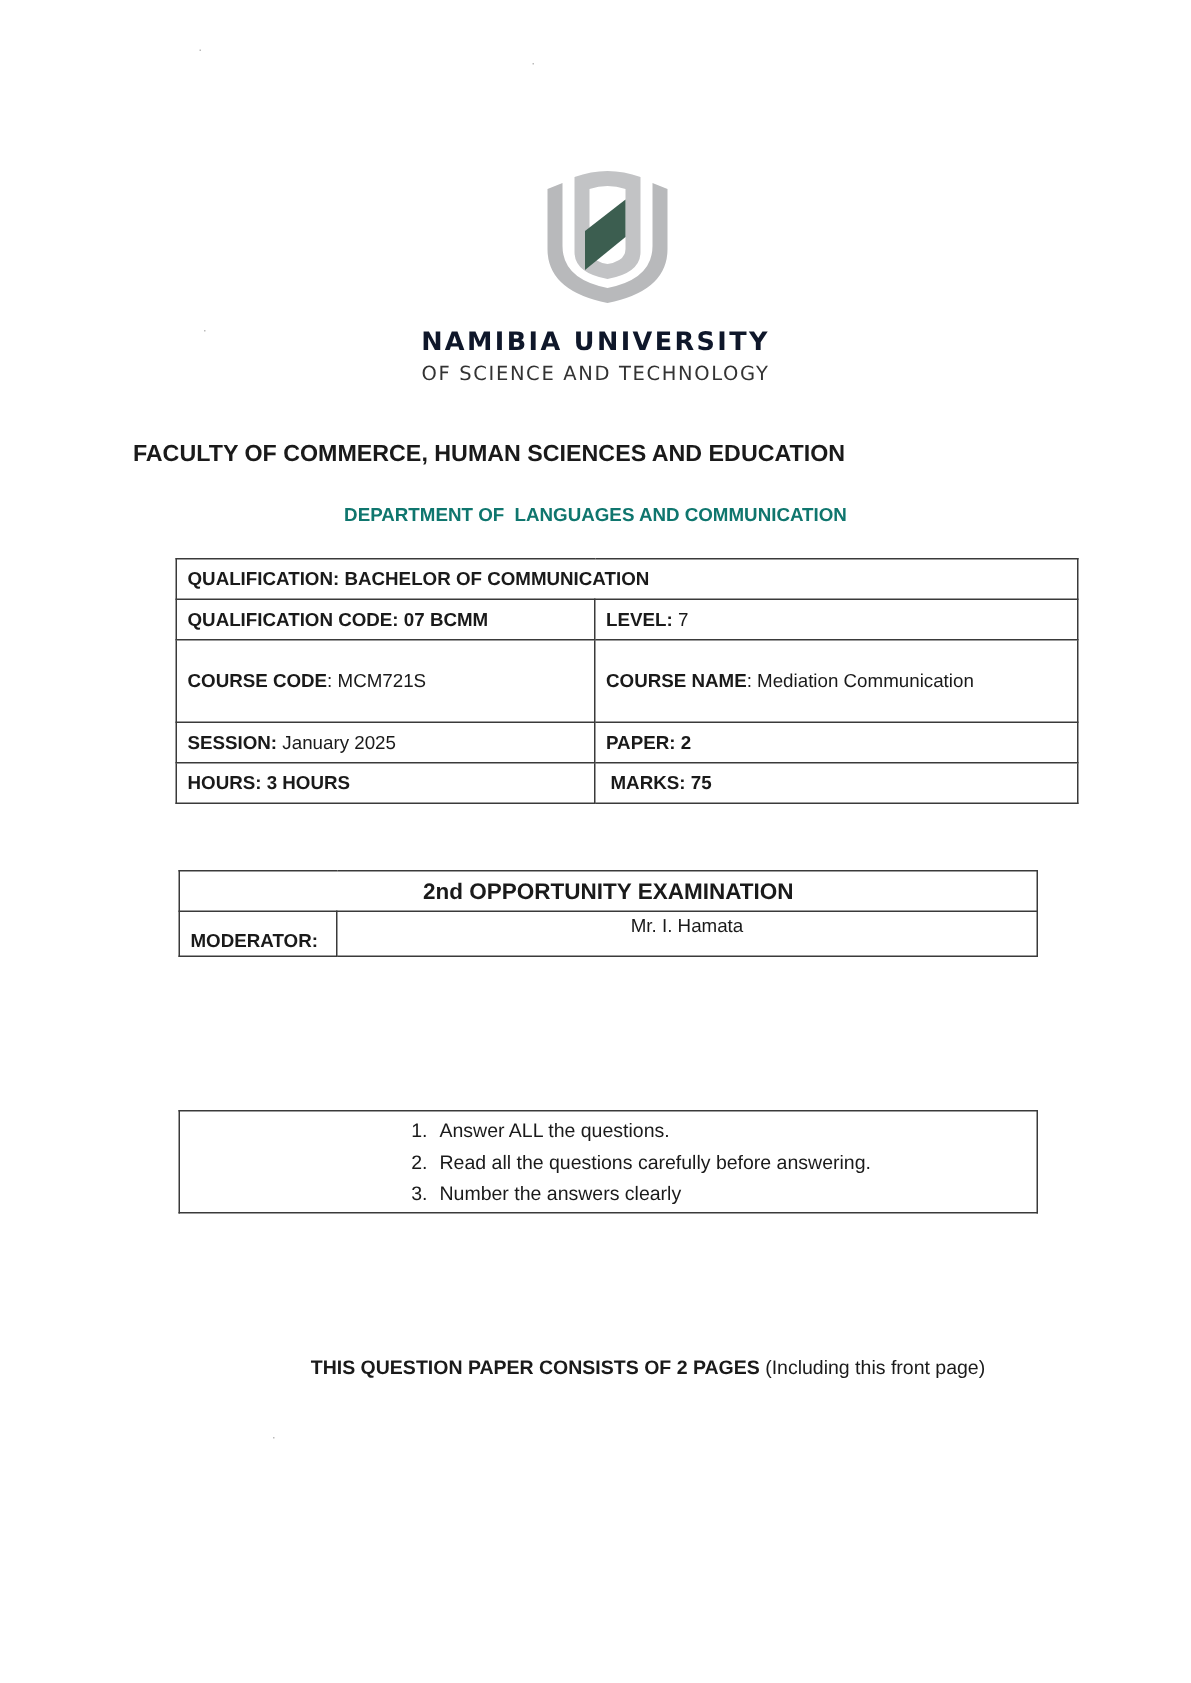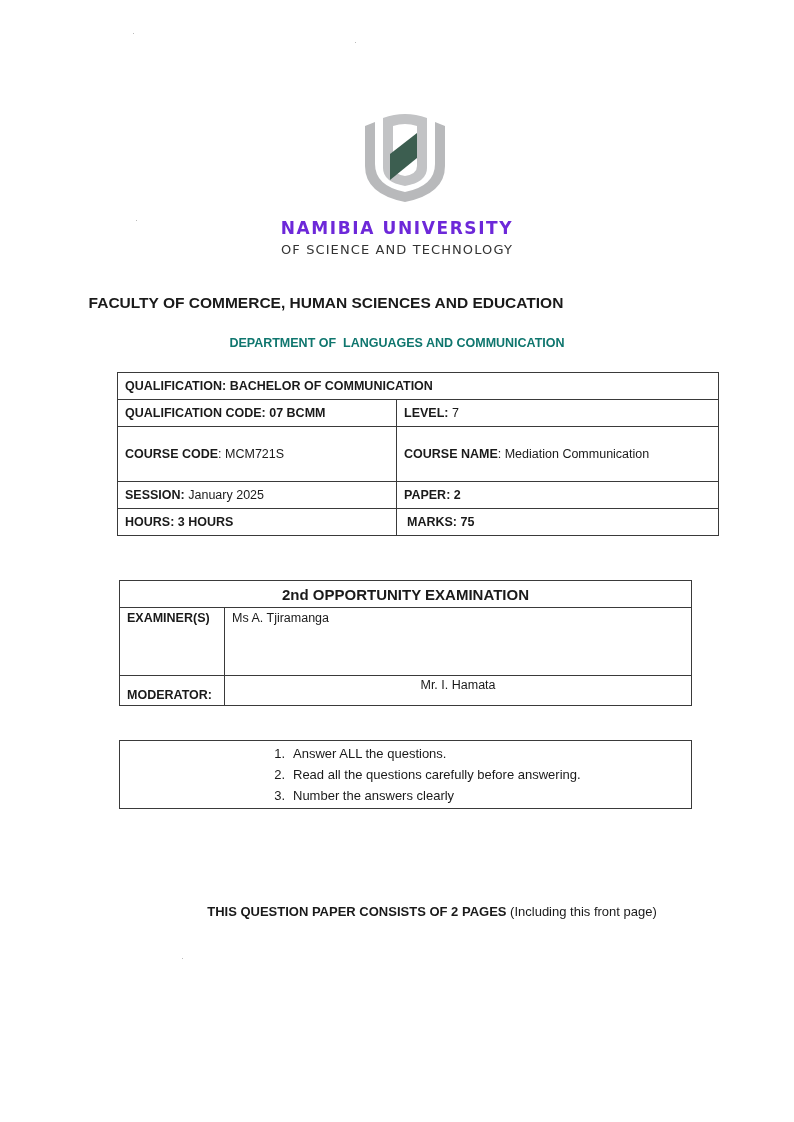--- a/index.html
+++ b/index.html
@@ -1,19 +1,19 @@
 <!DOCTYPE html>
 <html><head>
   <meta charset="utf-8">
   <style>
     html, body { margin: 0; padding: 0; background: #ffffff; }
     body { width: 794px; height: 1122px; position: relative; overflow: hidden; font-family: "Liberation Sans", "DejaVu Sans", sans-serif; color: #1a1a1a; }
     .abs { position: absolute; }
     .logo { left: 357px; top: 106px; width: 96px; height: 98px; }
-    .uni-name { left: 0; width: 794px; top: 218px; text-align: center; font-family: "DejaVu Sans", sans-serif; font-size: 17px; letter-spacing: 1.6px; color: #6d28d9; font-weight: bold; }
+    .uni-name { left: 0; width: 794px; top: 218px; text-align: center; font-family: "DejaVu Sans", sans-serif; font-size: 17px; letter-spacing: 1.6px; color: #0f172a; font-weight: bold; }
     .uni-sub { left: 0; width: 794px; top: 242px; text-align: center; font-family: "DejaVu Sans", sans-serif; font-size: 13px; letter-spacing: 1.1px; color: #333; }
     .faculty { left: 0; width: 652px; top: 294px; text-align: center; font-weight: bold; font-size: 15.5px; color: #1a1a1a; }
     .department { left: 0; width: 794px; top: 336px; text-align: center; font-weight: bold; font-size: 12.5px; color: #0f766e; }
     table { border-collapse: collapse; position: absolute; border-radius: 32px; }
     td { border: 1px solid #3a3a3a; font-size: 12.5px; padding: 0 7px; vertical-align: middle; }
     .b { font-weight: bold; }
     .qual { left: 117px; top: 372px; width: 602px; }
     .qual td { height: 26px; }
     .qual tr.tall td { height: 54px; }
     .qual td.c1 { width: 264px; }
@@ -97,24 +97,20 @@
     </td>
   </tr>
 </tbody>
   </table>
 
 <table class="exam">
   <tbody>
       <tr>
     <td colspan="2" class="head">2nd OPPORTUNITY EXAMINATION</td>
   </tr>
-  <tr class="r1">
-    <td class="lbl">EXAMINER(S)</td>
-    <td class="val">Ms A. Tjiramanga</td>
-  </tr>
   <tr class="r2">
     <td class="lbl">MODERATOR:</td>
     <td class="val">Mr. I. Hamata</td>
   </tr>
 </tbody>
   </table>
 
 <table class="instr">
   <tbody>
   <tr>

